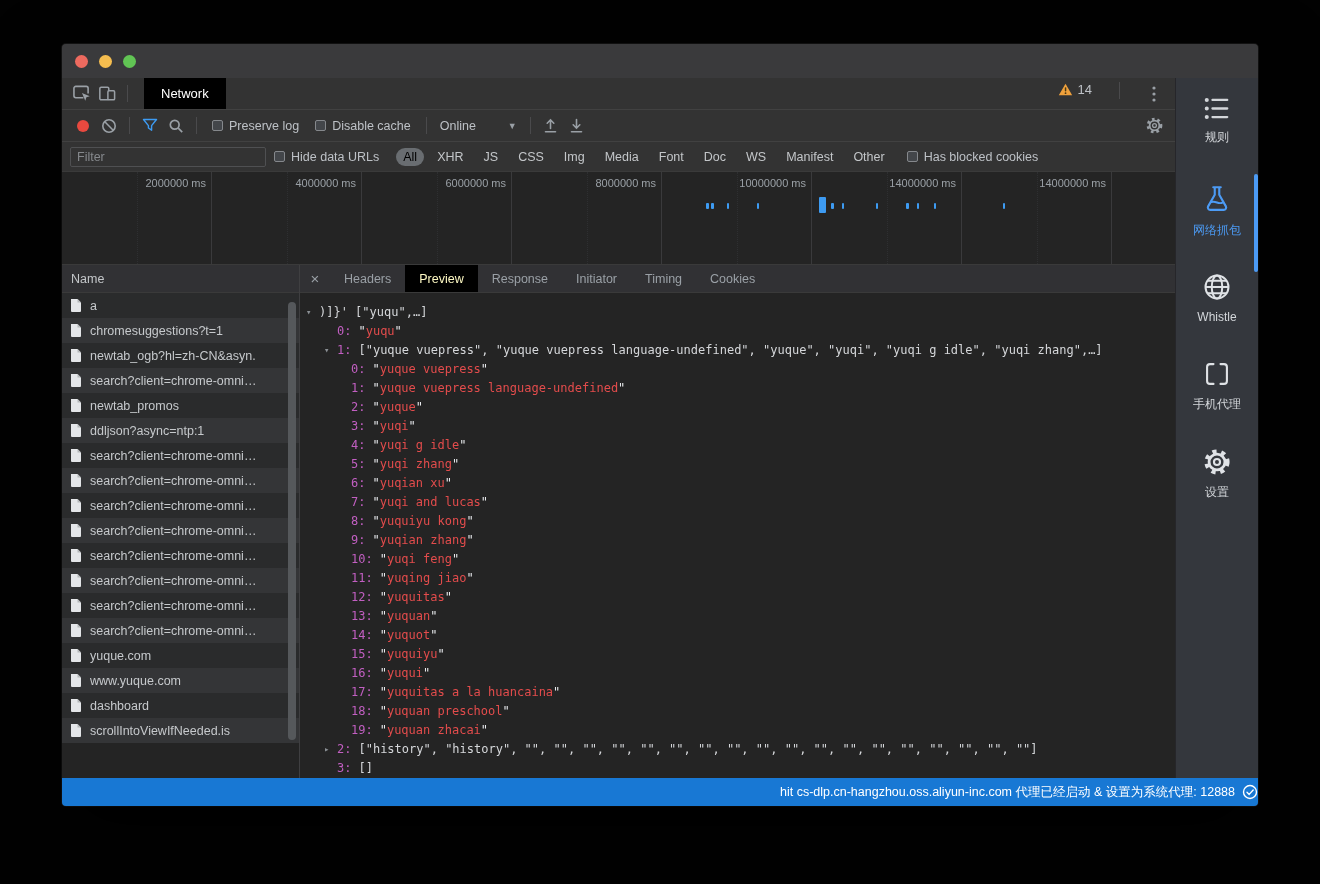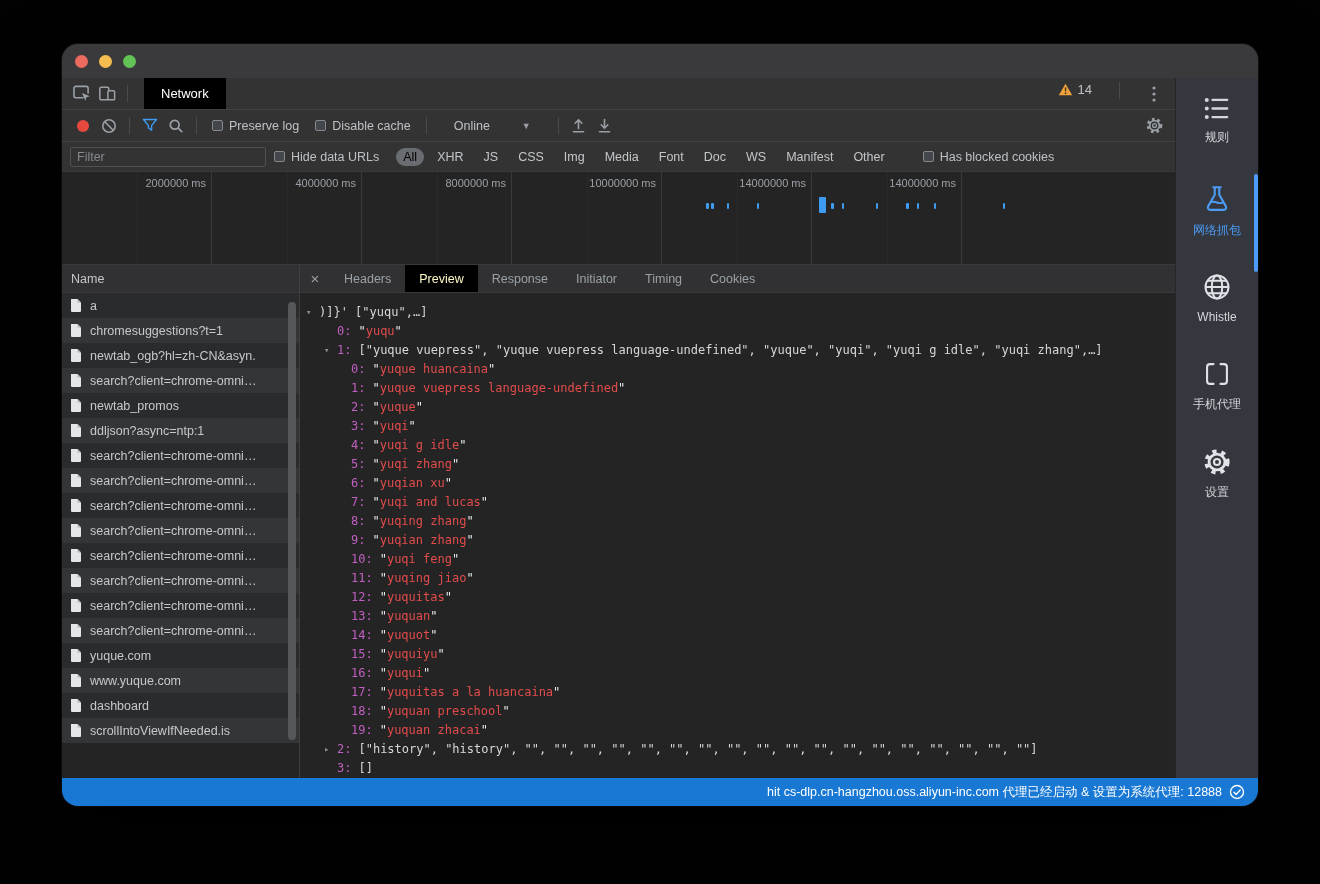--- a/index.html
+++ b/index.html
@@ -1,19 +1,19 @@
 <!DOCTYPE html>
 <html><head>
 <meta charset="utf-8">
 <style>
   *{box-sizing:border-box;margin:0;padding:0}
   html,body{width:1320px;height:884px;overflow:hidden;background:#000}
   body{font-family:"Liberation Sans",sans-serif;-webkit-font-smoothing:antialiased}
   .stage{position:relative;width:1320px;height:884px;background:#020202}
-  .window{position:absolute;left:62px;top:44px;width:1196px;height:762px;border-radius:16px;overflow:hidden;
+  .window{position:absolute;left:62px;top:44px;width:1196px;height:762px;border-radius:4px;overflow:hidden;
           background:#242424;box-shadow:0 25px 70px rgba(0,0,0,.9),0 0 0 1px #151515;display:flex;flex-direction:column}
   
   .titlebar{height:34px;background:#3a3a3c;display:flex;align-items:center;padding-left:13px;gap:11px;flex:none}
   .tl{width:13px;height:13px;border-radius:50%}
   .tl.red{background:#ed6a5f}.tl.yellow{background:#f5bd4f}.tl.green{background:#61c454}
   
   .main{flex:1;display:flex;min-height:0}
   .devtools{width:1113px;flex:none;display:flex;flex-direction:column;background:#242424}
   .bar{background:#333;display:flex;align-items:center;flex:none;color:#bdc1c6}
   .sep{width:1px;height:17px;background:#4a4a4c;margin:0 7px;flex:none}
@@ -21,21 +21,21 @@
   
   .paneltabs{height:32px;border-bottom:1px solid #414141;padding:0 8px 0 6px}
   .paneltab{height:100%;display:flex;align-items:center;padding:0 17px;background:#000;color:#fff;font-size:13px;margin-left:9px}
   .pt-right{margin-left:auto;display:flex;align-items:flex-start;gap:14px}
   .warn{display:flex;align-items:center;gap:5px;font-size:13px;color:#bdc1c6;padding:0 6px}
   
   .actions{height:32px;border-bottom:1px solid #414141;padding:0 8px}
   .rec{width:12px;height:12px;border-radius:50%;background:#e8493f}
   .cbgrp{display:flex;align-items:center;gap:6px;margin:0 8px;font-size:12.5px;color:#bdc1c6;white-space:nowrap}
   .cb{width:11px;height:11px;border:1px solid #85888c;border-radius:2px;background:#43464a;display:inline-block;flex:none}
-  .select{display:flex;align-items:center;font-size:12.5px;color:#bdc1c6;margin:0 20px;white-space:nowrap}
+  .select{display:flex;align-items:center;font-size:12.5px;color:#bdc1c6;margin:0 6px;white-space:nowrap}
   .select .caret{font-size:9px;color:#9aa0a6;margin-left:32px}
   .spacer{flex:1}
   
   .filters{height:30px;border-bottom:1px solid #3a3a3a;padding:0 8px;font-size:12.5px}
   .finput{width:196px;height:20px;background:#333;border:1px solid #4f5052;border-radius:2px;color:#d8dadd;
           font-size:12.5px;padding:0 6px;outline:none;font-family:"Liberation Sans",sans-serif;flex:none}
   .finput::placeholder{color:#85888c}
   .chips{display:flex;align-items:center;margin-left:6px}
   .chip{color:#c3c6c9;padding:2px 7px;margin:0 3px;border-radius:9px;white-space:nowrap}
   .chip.active{background:#696d71;color:#000000}
@@ -74,21 +74,21 @@
   .pstr{color:#e34c4c}
   .pplain{color:#d5d7da}
   
   .sidebar{flex:1;background:#34373d;border-left:1px solid #26262a;display:flex;flex-direction:column;align-items:center;padding-top:18px}
   .sitem{position:relative;width:100%;height:74px;margin-bottom:14px;display:flex;flex-direction:column;align-items:center;justify-content:flex-start;gap:8px}
   .sitem .slabel{font-size:12px;color:#d3d6da;white-space:nowrap}
   .sitem.active .slabel{color:#4c9bf5}
   .sitem.active::after{content:"";position:absolute;right:0;top:-10px;bottom:-14px;width:4px;background:#4c9bf5;border-radius:3px}
   
   .statusbar{height:28px;background:#1878d4;display:flex;align-items:center;justify-content:flex-end;
-             gap:7px;padding-right:13px;flex:none}
+             gap:7px;flex:none}
   .statusbar .stext{color:#fff;font-size:12.5px;white-space:nowrap}
 </style>
 </head>
 <body>
 
 <div class="stage">
   <div class="window">
 
     <div class="titlebar">
       <div class="tl red"></div>
@@ -215,37 +215,40 @@
               <div class="chip">Font</div>
 
               <div class="chip">Doc</div>
 
               <div class="chip">WS</div>
 
               <div class="chip">Manifest</div>
 
               <div class="chip">Other</div>
             </div>
-          <div class="cbgrp" style="margin-left:28px">
+          <div class="cbgrp" style="margin-left:12px">
             <span class="cb"></span>
             <span>Has blocked cookies</span>
           </div>
         </div>
 
         <div class="timeline">
           <div class="tcols">
 
               <div class="tcol">
                 <span>2000000 ms</span>
               </div>
 
               <div class="tcol">
                 <span>4000000 ms</span>
               </div>
 
+              <div class="tcol">
+                <span>6000000 ms</span>
+              </div>
 
               <div class="tcol">
                 <span>8000000 ms</span>
               </div>
 
               <div class="tcol">
                 <span>10000000 ms</span>
               </div>
 
               <div class="tcol">
@@ -460,37 +463,37 @@
                 </div>
             </div>
             <div class="preview">
 
                 <div class="pline" style="padding-left: 6px;"><span class="arrow">▾</span><span class="pkey"></span><span class="pq"></span><span class="pstr"></span><span class="pq"></span><span class="pplain">)]}' ["yuqu",…]</span></div>
 
                 <div class="pline" style="padding-left: 24px;"><span class="arrow"></span><span class="pkey">0:</span><span class="pq">"</span><span class="pstr">yuqu</span><span class="pq">"</span><span class="pplain"></span></div>
 
                 <div class="pline" style="padding-left: 24px;"><span class="arrow">▾</span><span class="pkey">1:</span><span class="pq"></span><span class="pstr"></span><span class="pq"></span><span class="pplain">["yuque vuepress", "yuque vuepress language-undefined", "yuque", "yuqi", "yuqi g idle", "yuqi zhang",…]</span></div>
 
-                <div class="pline" style="padding-left: 38px;"><span class="arrow"></span><span class="pkey">0:</span><span class="pq">"</span><span class="pstr">yuque huancaina</span><span class="pq">"</span><span class="pplain"></span></div>
+                <div class="pline" style="padding-left: 38px;"><span class="arrow"></span><span class="pkey">0:</span><span class="pq">"</span><span class="pstr">yuque vuepress</span><span class="pq">"</span><span class="pplain"></span></div>
 
                 <div class="pline" style="padding-left: 38px;"><span class="arrow"></span><span class="pkey">1:</span><span class="pq">"</span><span class="pstr">yuque vuepress language-undefined</span><span class="pq">"</span><span class="pplain"></span></div>
 
                 <div class="pline" style="padding-left: 38px;"><span class="arrow"></span><span class="pkey">2:</span><span class="pq">"</span><span class="pstr">yuque</span><span class="pq">"</span><span class="pplain"></span></div>
 
                 <div class="pline" style="padding-left: 38px;"><span class="arrow"></span><span class="pkey">3:</span><span class="pq">"</span><span class="pstr">yuqi</span><span class="pq">"</span><span class="pplain"></span></div>
 
                 <div class="pline" style="padding-left: 38px;"><span class="arrow"></span><span class="pkey">4:</span><span class="pq">"</span><span class="pstr">yuqi g idle</span><span class="pq">"</span><span class="pplain"></span></div>
 
                 <div class="pline" style="padding-left: 38px;"><span class="arrow"></span><span class="pkey">5:</span><span class="pq">"</span><span class="pstr">yuqi zhang</span><span class="pq">"</span><span class="pplain"></span></div>
 
                 <div class="pline" style="padding-left: 38px;"><span class="arrow"></span><span class="pkey">6:</span><span class="pq">"</span><span class="pstr">yuqian xu</span><span class="pq">"</span><span class="pplain"></span></div>
 
                 <div class="pline" style="padding-left: 38px;"><span class="arrow"></span><span class="pkey">7:</span><span class="pq">"</span><span class="pstr">yuqi and lucas</span><span class="pq">"</span><span class="pplain"></span></div>
 
-                <div class="pline" style="padding-left: 38px;"><span class="arrow"></span><span class="pkey">8:</span><span class="pq">"</span><span class="pstr">yuqing zhang</span><span class="pq">"</span><span class="pplain"></span></div>
+                <div class="pline" style="padding-left: 38px;"><span class="arrow"></span><span class="pkey">8:</span><span class="pq">"</span><span class="pstr">yuquiyu kong</span><span class="pq">"</span><span class="pplain"></span></div>
 
                 <div class="pline" style="padding-left: 38px;"><span class="arrow"></span><span class="pkey">9:</span><span class="pq">"</span><span class="pstr">yuqian zhang</span><span class="pq">"</span><span class="pplain"></span></div>
 
                 <div class="pline" style="padding-left: 38px;"><span class="arrow"></span><span class="pkey">10:</span><span class="pq">"</span><span class="pstr">yuqi feng</span><span class="pq">"</span><span class="pplain"></span></div>
 
                 <div class="pline" style="padding-left: 38px;"><span class="arrow"></span><span class="pkey">11:</span><span class="pq">"</span><span class="pstr">yuqing jiao</span><span class="pq">"</span><span class="pplain"></span></div>
 
                 <div class="pline" style="padding-left: 38px;"><span class="arrow"></span><span class="pkey">12:</span><span class="pq">"</span><span class="pstr">yuquitas</span><span class="pq">"</span><span class="pplain"></span></div>
 
                 <div class="pline" style="padding-left: 38px;"><span class="arrow"></span><span class="pkey">13:</span><span class="pq">"</span><span class="pstr">yuquan</span><span class="pq">"</span><span class="pplain"></span></div>

